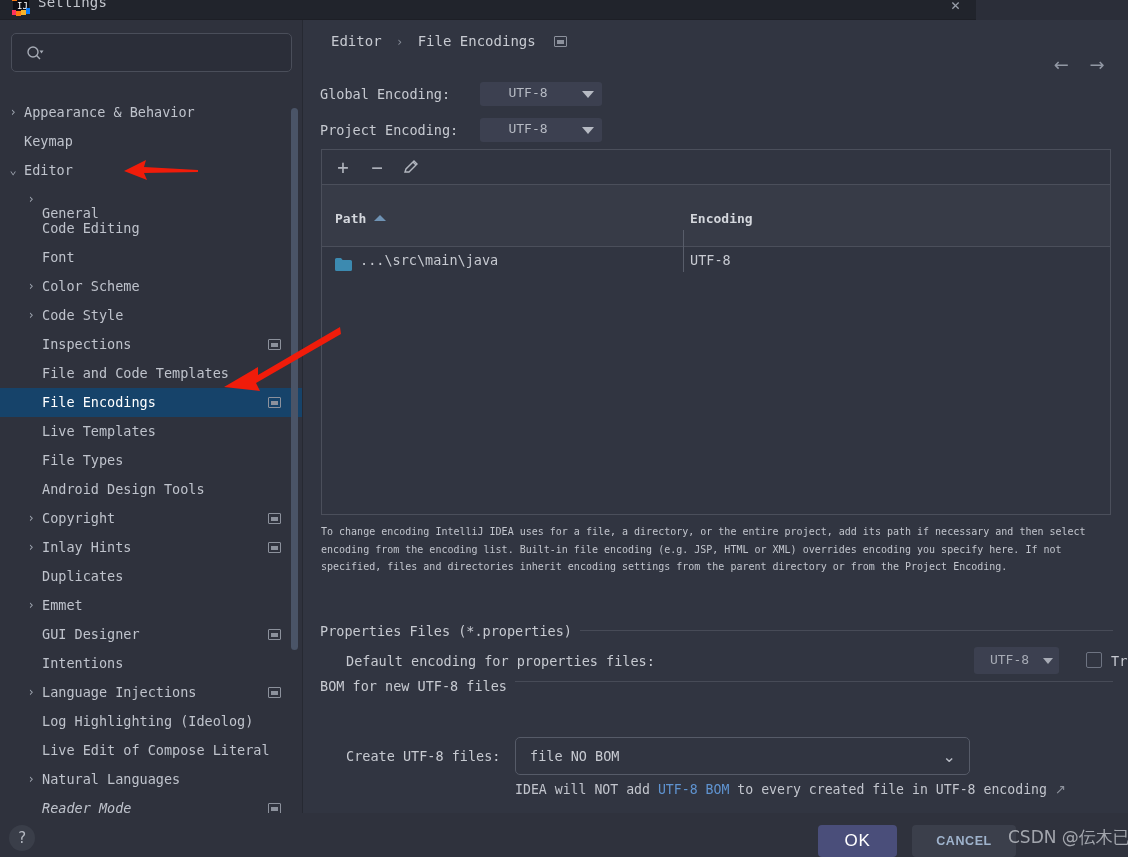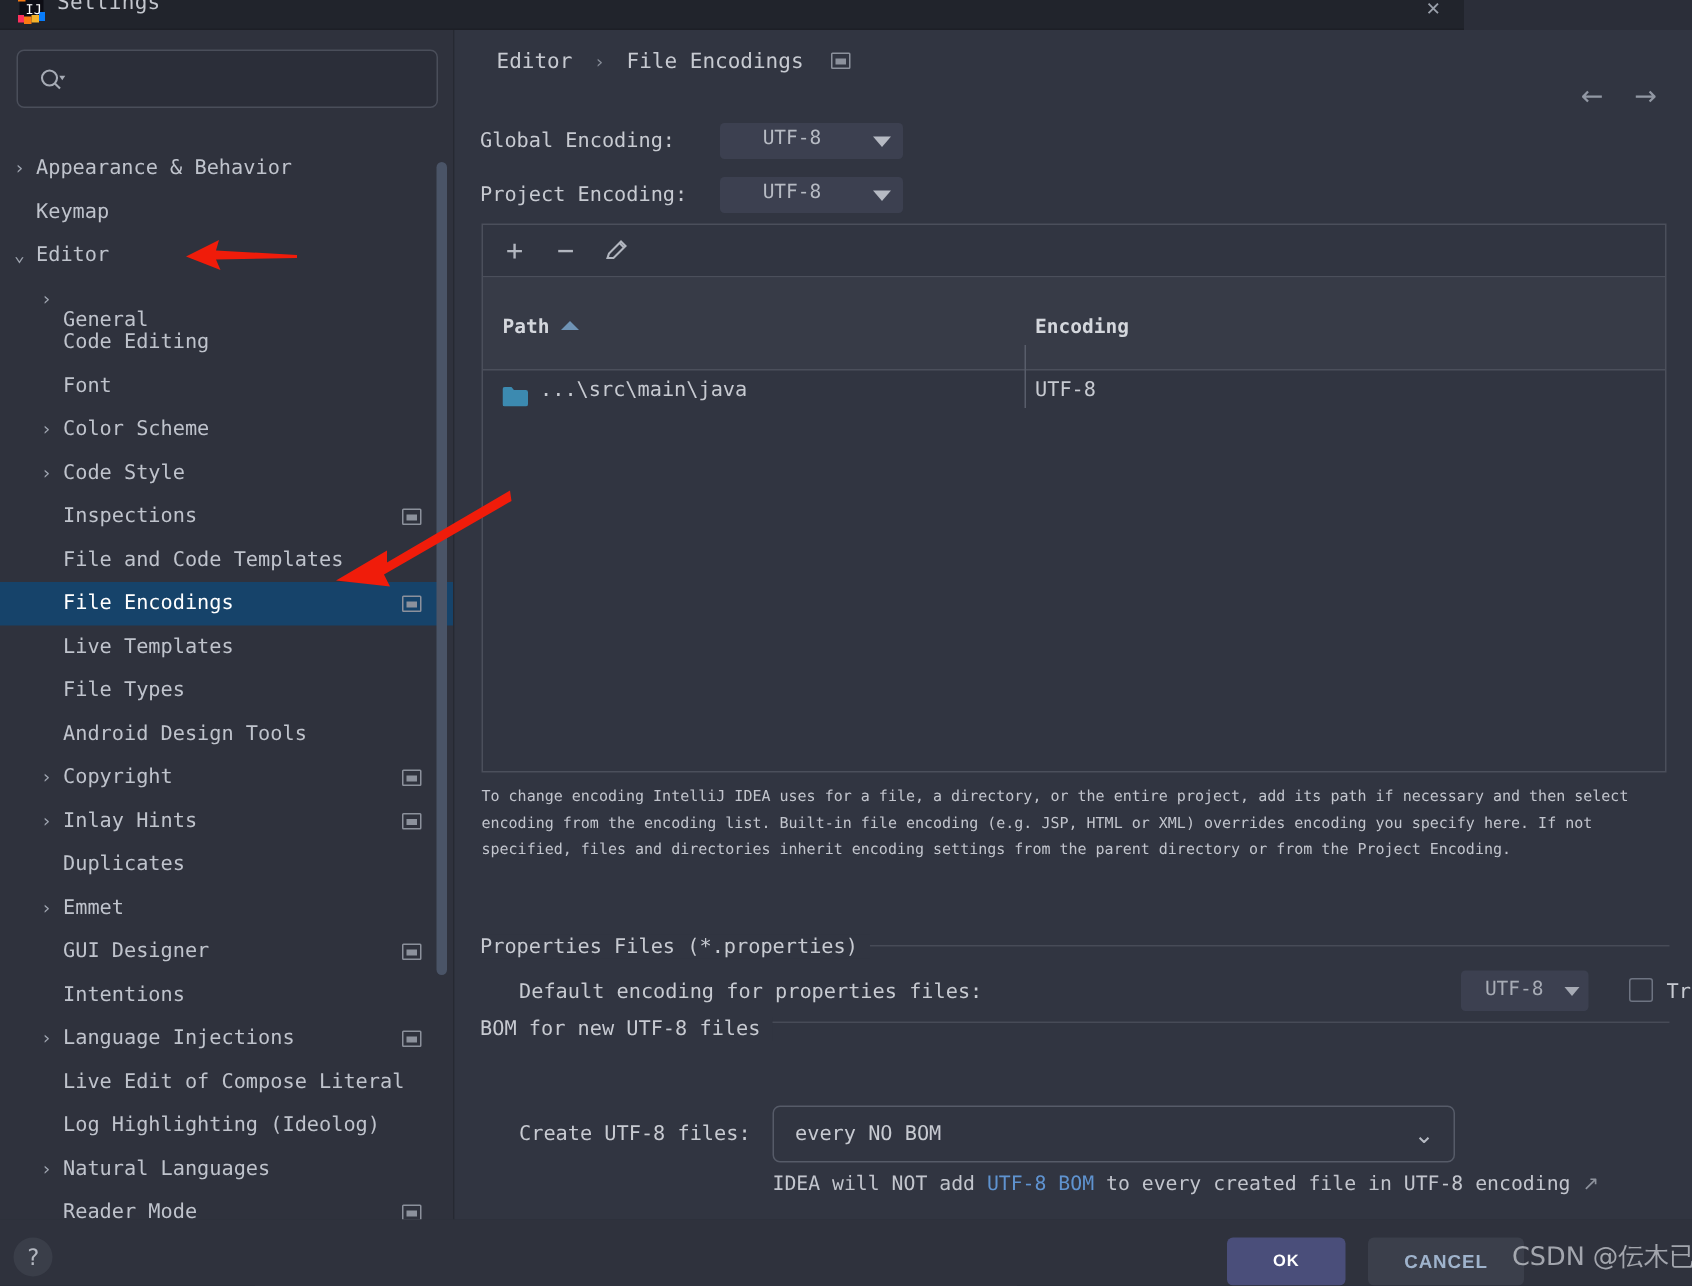--- a/index.html
+++ b/index.html
@@ -232,21 +232,21 @@
     background: #2f323d;
   }
   .help-btn {
     position: absolute; left: 9px; top: 12px; width: 26px; height: 26px;
     border-radius: 50%; background: #3a3e49; color: #b4b8c1;
     font-size: 15px; text-align: center; line-height: 26px; cursor: pointer;
   }
   .btn-ok {
     position: absolute; left: 818px; top: 12px; width: 79px; height: 32px;
     background: #4a4e7a; border-radius: 4px; color: #ffffff;
-    font-size: 11px; font-weight: bold; text-align: center; line-height: 32px;
+    font-size: 17px; font-weight: normal; text-align: center; line-height: 32px;
     letter-spacing: .6px; cursor: pointer;
     font-family: "Liberation Sans", sans-serif;
   }
   .btn-cancel {
     position: absolute; left: 912px; top: 12px; width: 104px; height: 32px;
     background: #3b3f4b; border-radius: 4px; color: #9fb3cc;
     font-size: 12.5px; font-weight: bold; text-align: center; line-height: 32px;
     letter-spacing: .6px; cursor: pointer;
     font-family: "Liberation Sans", sans-serif;
   }
@@ -362,31 +362,31 @@
       </div>
       <div class="tree-item">
         <span class="lbl" style="left: 42px;">Intentions</span>
       </div>
       <div class="tree-item">
         <span class="chev" style="left: 24px;">›</span>
         <span class="lbl" style="left: 42px;">Language Injections</span>
         <span class="badge"></span>
       </div>
       <div class="tree-item">
+        <span class="lbl" style="left: 42px;">Log Highlighting (Ideolog)</span>
+      </div>
+      <div class="tree-item">
         <span class="lbl" style="left: 42px;">Live Edit of Compose Literal</span>
       </div>
       <div class="tree-item">
-        <span class="lbl" style="left: 42px;">Log Highlighting (Ideolog)</span>
-      </div>
-      <div class="tree-item">
         <span class="chev" style="left: 24px;">›</span>
         <span class="lbl" style="left: 42px;">Natural Languages</span>
       </div>
       <div class="tree-item">
-        <span class="lbl" style="left: 42px;">Reader Mode</span>
+        <span class="lbl" style="left: 42px; font-style: italic;">Reader Mode</span>
         <span class="badge"></span>
       </div>
     </div>
   <div class="side-scroll"></div>
 </div>
 <div class="side-divider"></div>
 
 <div class="content">
 
   <div class="breadcrumb">
@@ -457,21 +457,21 @@
     <span class="parrow"></span>
   </span>
   <span class="chk-box"></span>
   <span class="chk-label">Transparent native-to-ascii conversion</span>
 
   <span class="sect-title" style="top:632px;margin-top:26px;">BOM for new UTF-8 files</span>
   <span class="sect-line" style="top:661px;"></span>
 
   <span class="bom-label">Create UTF-8 files:</span>
   <span class="bom-select">
-    <span class="bv">every NO BOM</span>
+    <span class="bv">file NO BOM</span>
     <span class="bchev">⌄</span>
   </span>
   <span class="bom-hint">
     <span>IDEA will NOT add </span><span class="lnk">UTF-8 BOM</span><span> to every created file in UTF-8 encoding </span><span class="extarrow">↗</span>
   </span>
 </div>
 
 <div class="footer">
   <span class="help-btn">?</span>
   <span class="btn-ok">OK</span>

